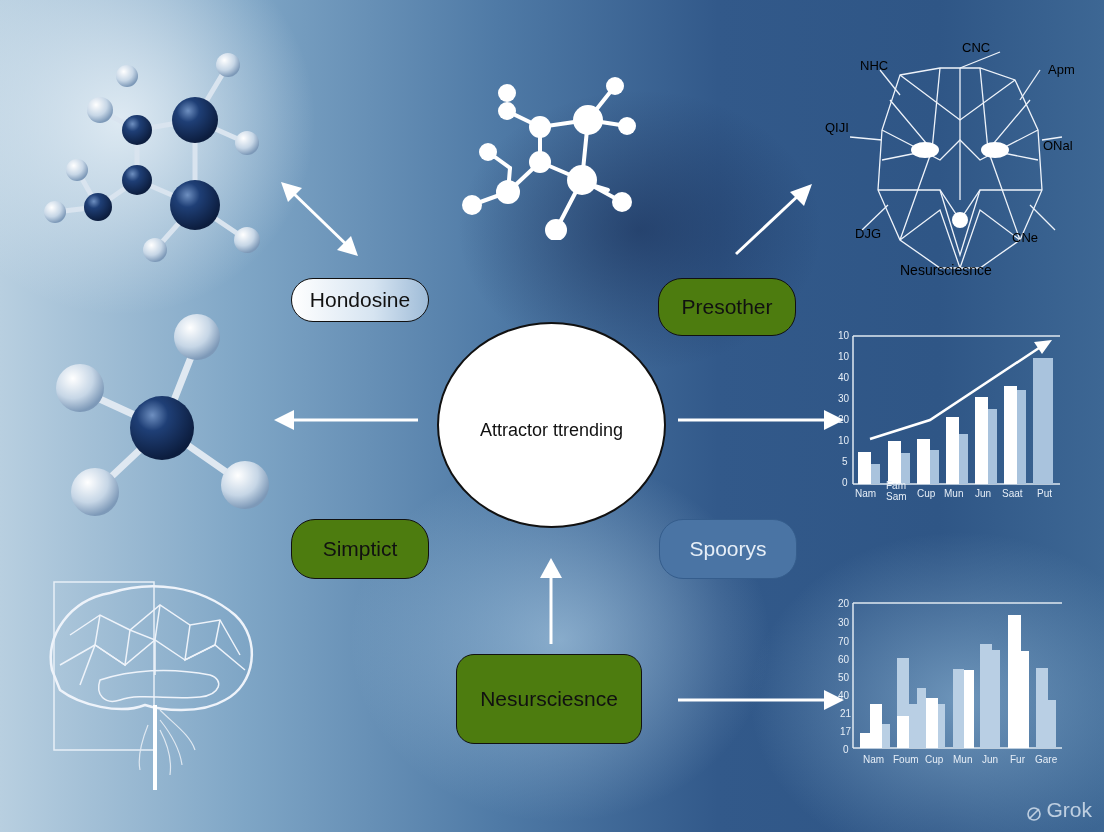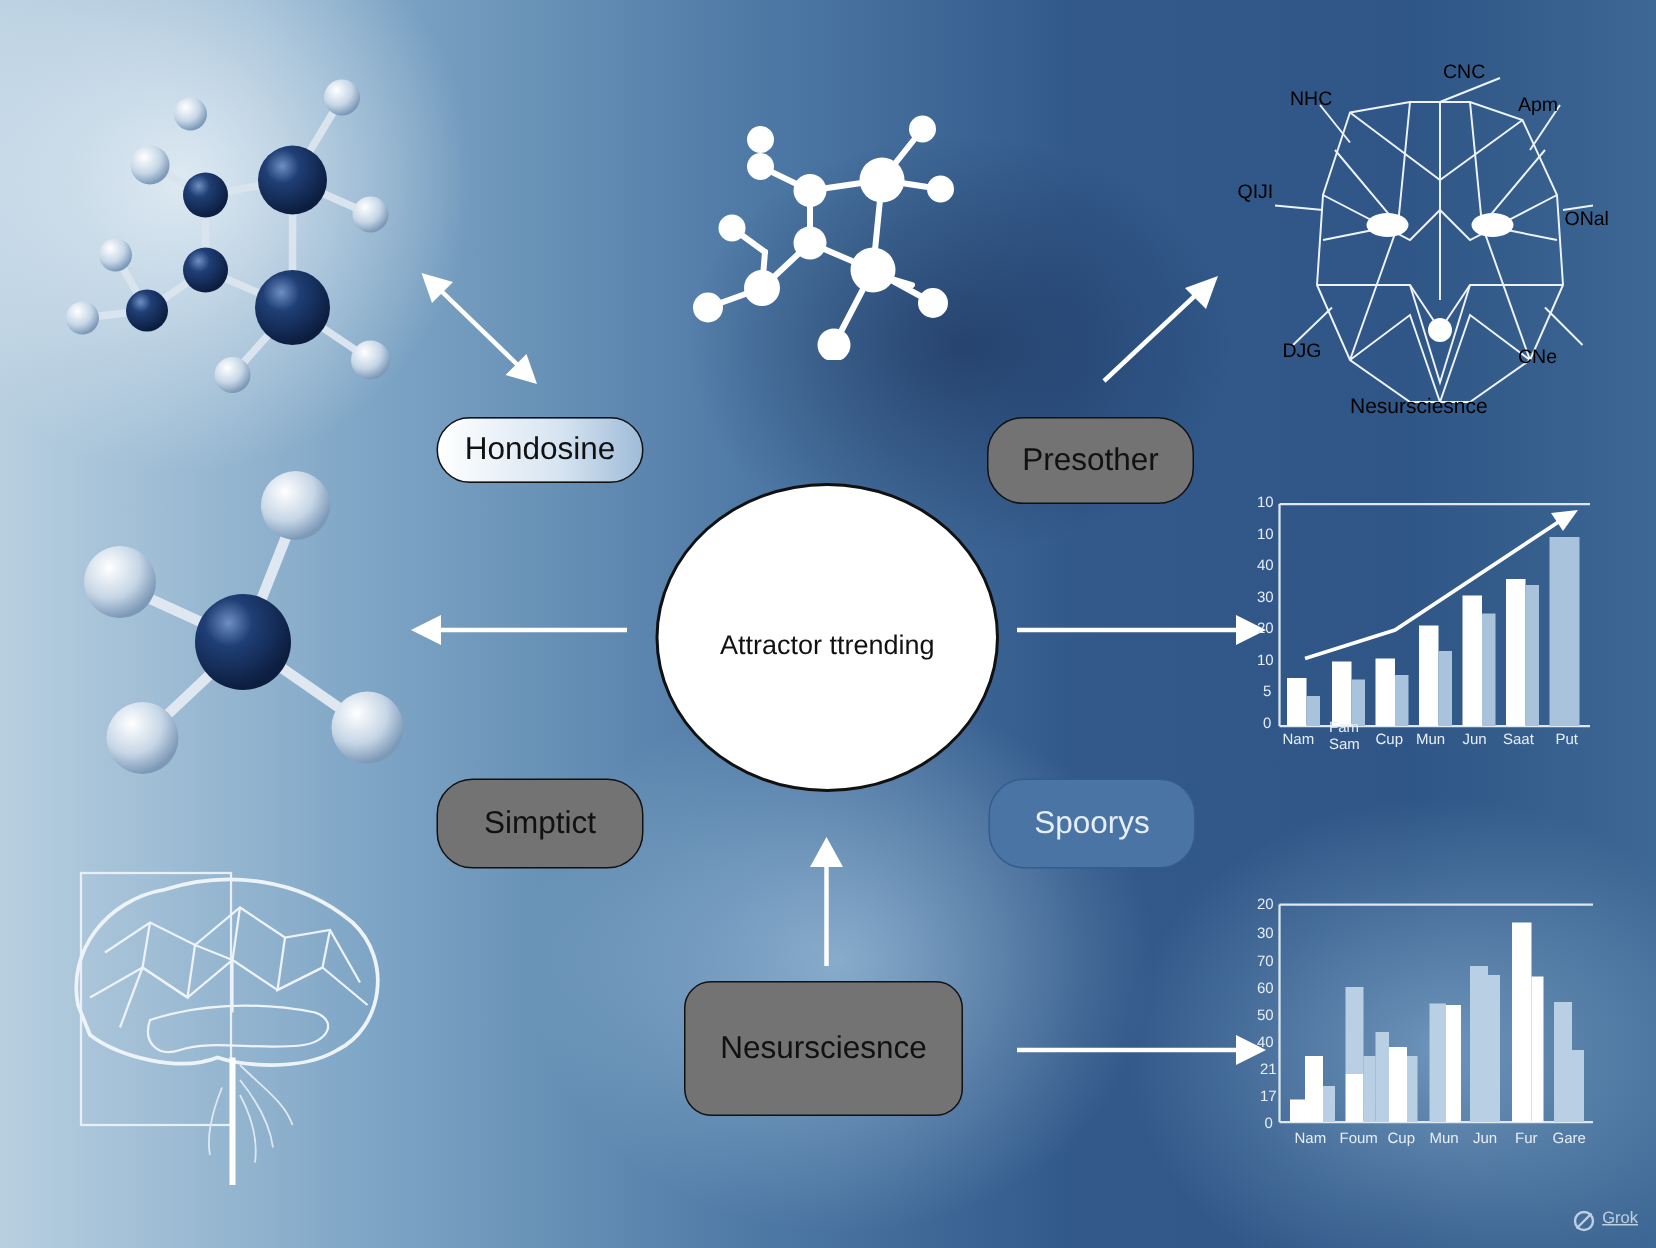--- a/index.html
+++ b/index.html
@@ -8,34 +8,34 @@
   .bg { position:absolute; inset:0;
     background:
       radial-gradient(ellipse 260px 200px at 640px 230px, rgba(20,40,80,0.55), transparent 70%),
       radial-gradient(ellipse 300px 260px at 560px 640px, rgba(190,220,240,0.55), transparent 70%),
       radial-gradient(ellipse 260px 260px at 120px 120px, rgba(225,236,244,0.95), transparent 75%),
       radial-gradient(ellipse 300px 240px at 960px 700px, rgba(150,190,220,0.6), transparent 70%),
       linear-gradient(90deg, #b8cfe0 0%, #7fa6c6 22%, #4f7aa6 45%, #32598a 65%, #2f5686 85%, #3d6794 100%);
   }
   .layer { position:absolute; }
   .pill { position:absolute; border:1.5px solid #111; border-radius:24px;
-          background:#737373; display:flex; align-items:center; justify-content:center;
+          background:#4d7c0f; display:flex; align-items:center; justify-content:center;
           font-size:21px; color:#111; box-sizing:border-box; }
   .pill.gradient { background:linear-gradient(90deg,#ffffff 0%, #d6e4f1 60%, #9fbcd8 100%); }
   .pill.dark { background:#4a74a4; border:1.5px solid #355d8c; color:#e6eef7; }
   .pill.box { border-radius:18px; }
   .center-circle { position:absolute; left:437px; top:322px; width:229px; height:206px;
           border-radius:50%; background:#fff; border:2px solid #111; box-sizing:border-box;
           display:flex; flex-direction:column; align-items:center; justify-content:center; }
   .center-title { font-size:38px; color:#111; letter-spacing:1px; }
   .center-sub { font-size:18px; color:#111; margin-top:10px; }
   .label { position:absolute; color:#000000; font-size:13px; }
   .axis-label { position:absolute; color:#e6eef7; font-size:10px; }
-  .watermark { position:absolute; right:12px; bottom:10px; color:#d5e1ee; font-size:11px;
-               display:flex; align-items:flex-start; gap:4px; opacity:0.85;text-decoration:underline; }
+  .watermark { position:absolute; right:12px; bottom:10px; color:#d5e1ee; font-size:21px;
+               display:flex; align-items:flex-end; gap:4px; opacity:0.85; }
 </style>
 </head>
 <body>
 
 <div class="bg"></div>
 
 <svg class="layer" style="left:0;top:0" width="420" height="280">
   <defs>
     <radialGradient id="navy" cx="35%" cy="30%" r="70%">
       <stop offset="0%" stop-color="#6e8fc0"></stop>
@@ -142,21 +142,21 @@
       <path d="M222,97 L202,100"></path>
     <path d="M22,190 L48,165"></path>
       <path d="M215,190 L190,165"></path>
   </g>
   <ellipse cx="85" cy="110" rx="14" ry="8" fill="#fff"></ellipse>
   <ellipse cx="155" cy="110" rx="14" ry="8" fill="#fff"></ellipse>
   <circle cx="120" cy="180" r="8" fill="#fff"></circle>
 </svg>
 <span class="label" style="left:962px;top:40px">CNC</span>
 <span class="label" style="left:860px;top:58px">NHC</span>
-<span class="label" style="left:1012px;top:62px">Apm</span>
+<span class="label" style="left:1048px;top:62px">Apm</span>
 <span class="label" style="left:825px;top:120px">QIJI</span>
 <span class="label" style="left:1043px;top:138px">ONal</span>
 <span class="label" style="left:855px;top:226px">DJG</span>
 <span class="label" style="left:1012px;top:230px">CNe</span>
 <span class="label" style="left:900px;top:262px;font-size:14px">Nesursciesnce</span>
 
 <div class="pill gradient" style="left:291px;top:278px;width:138px;height:44px">
   <span>Hondosine</span>
 </div>
 <div class="pill" style="left:658px;top:278px;width:138px;height:58px">

